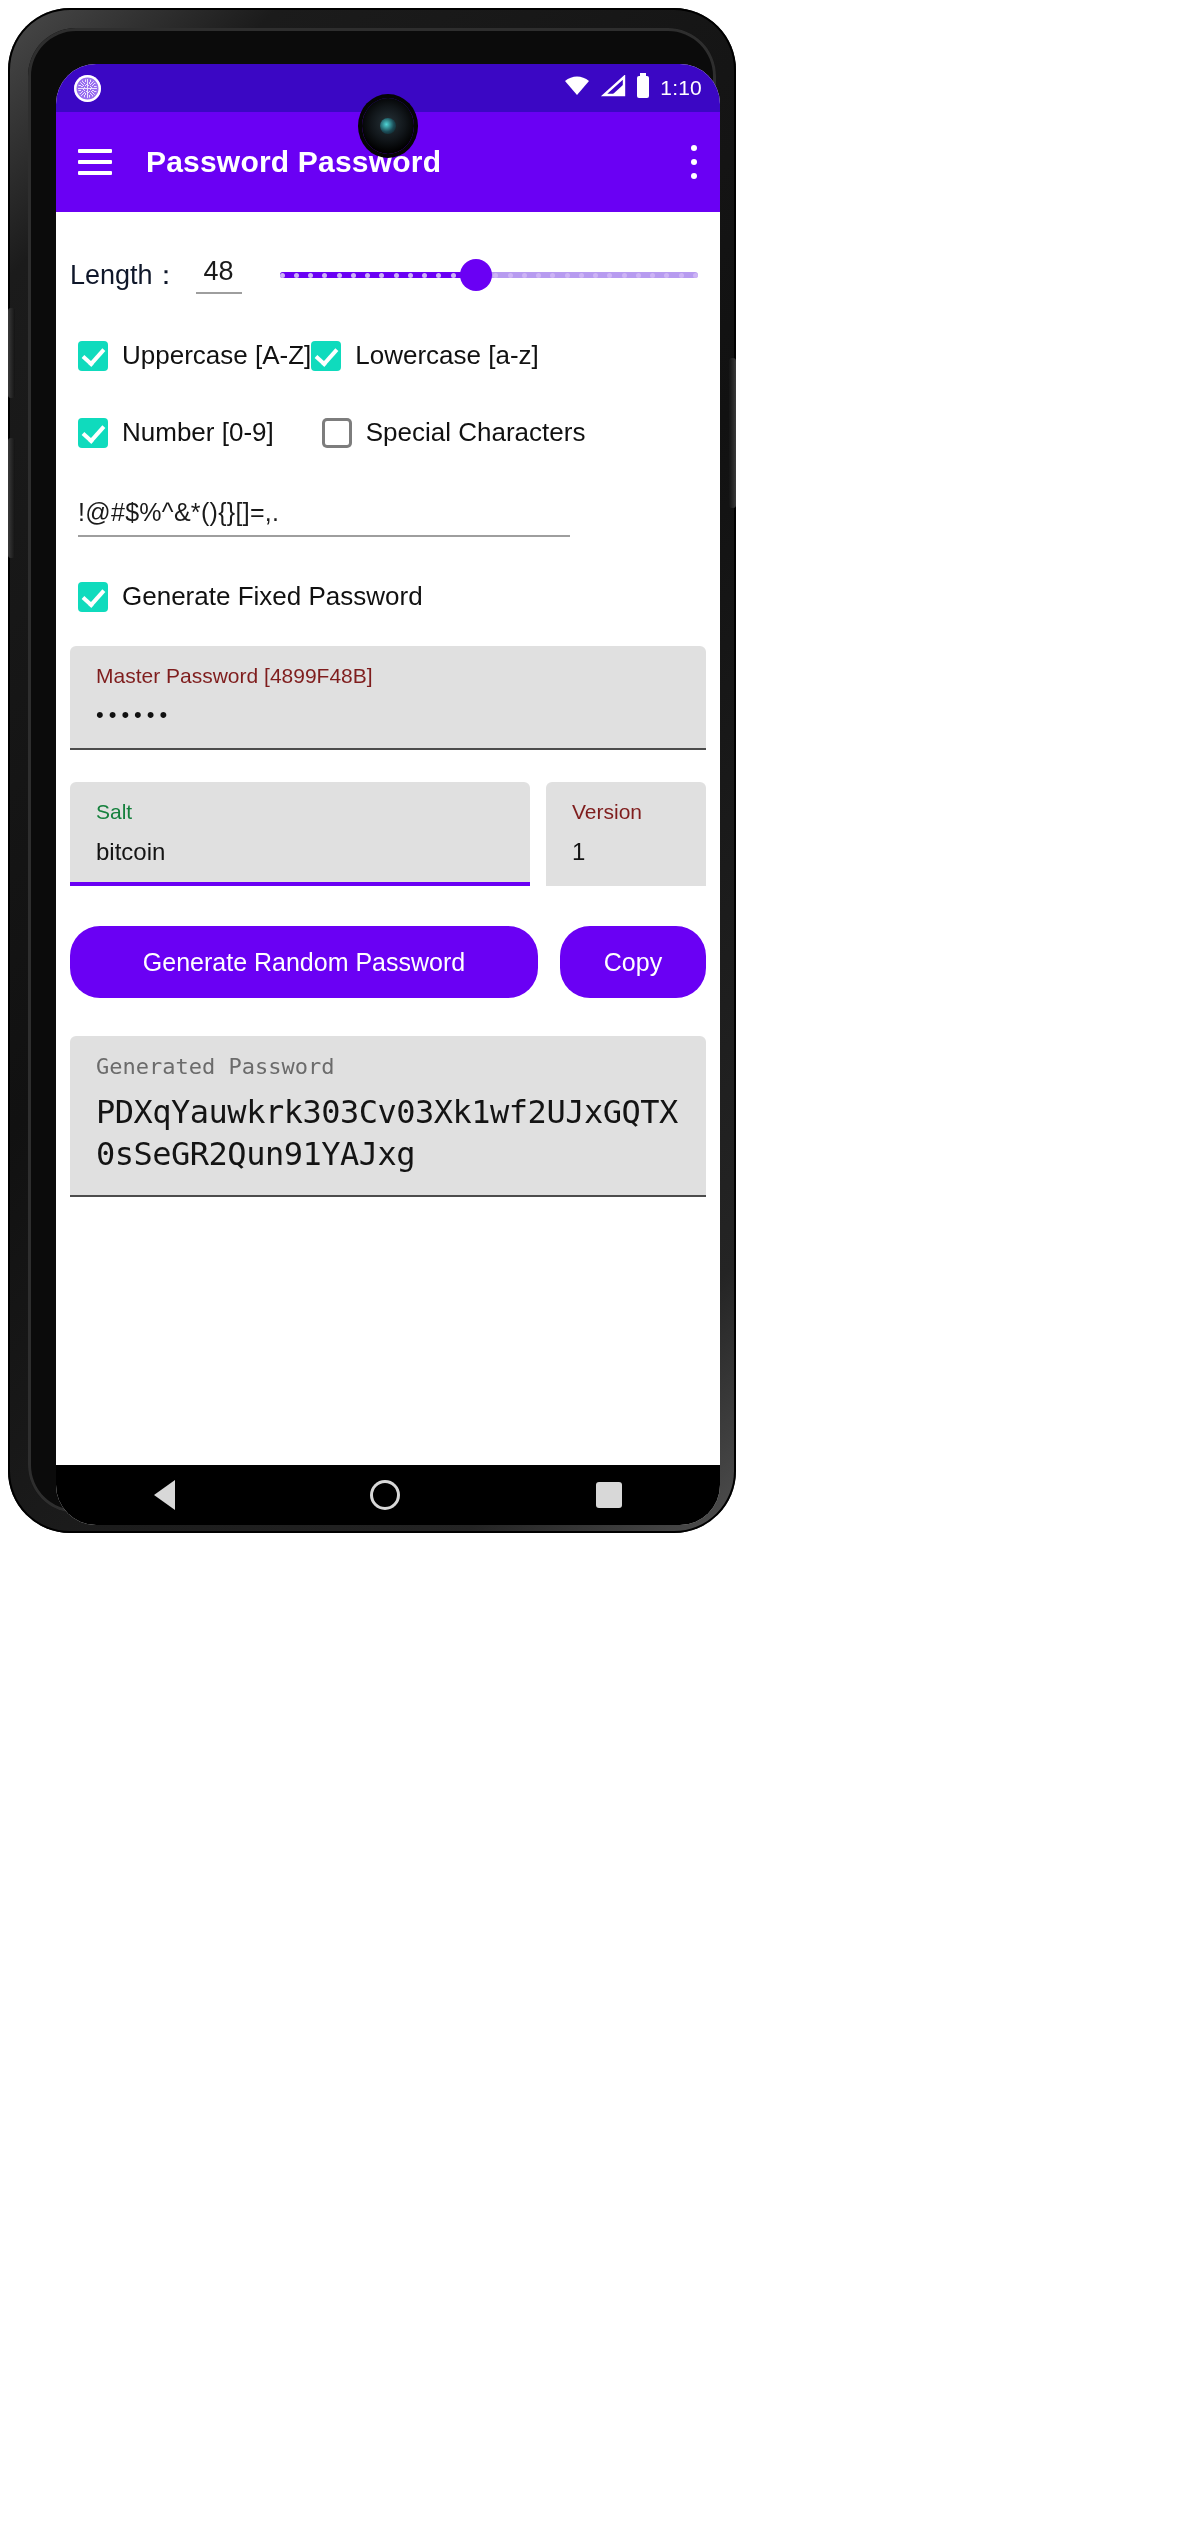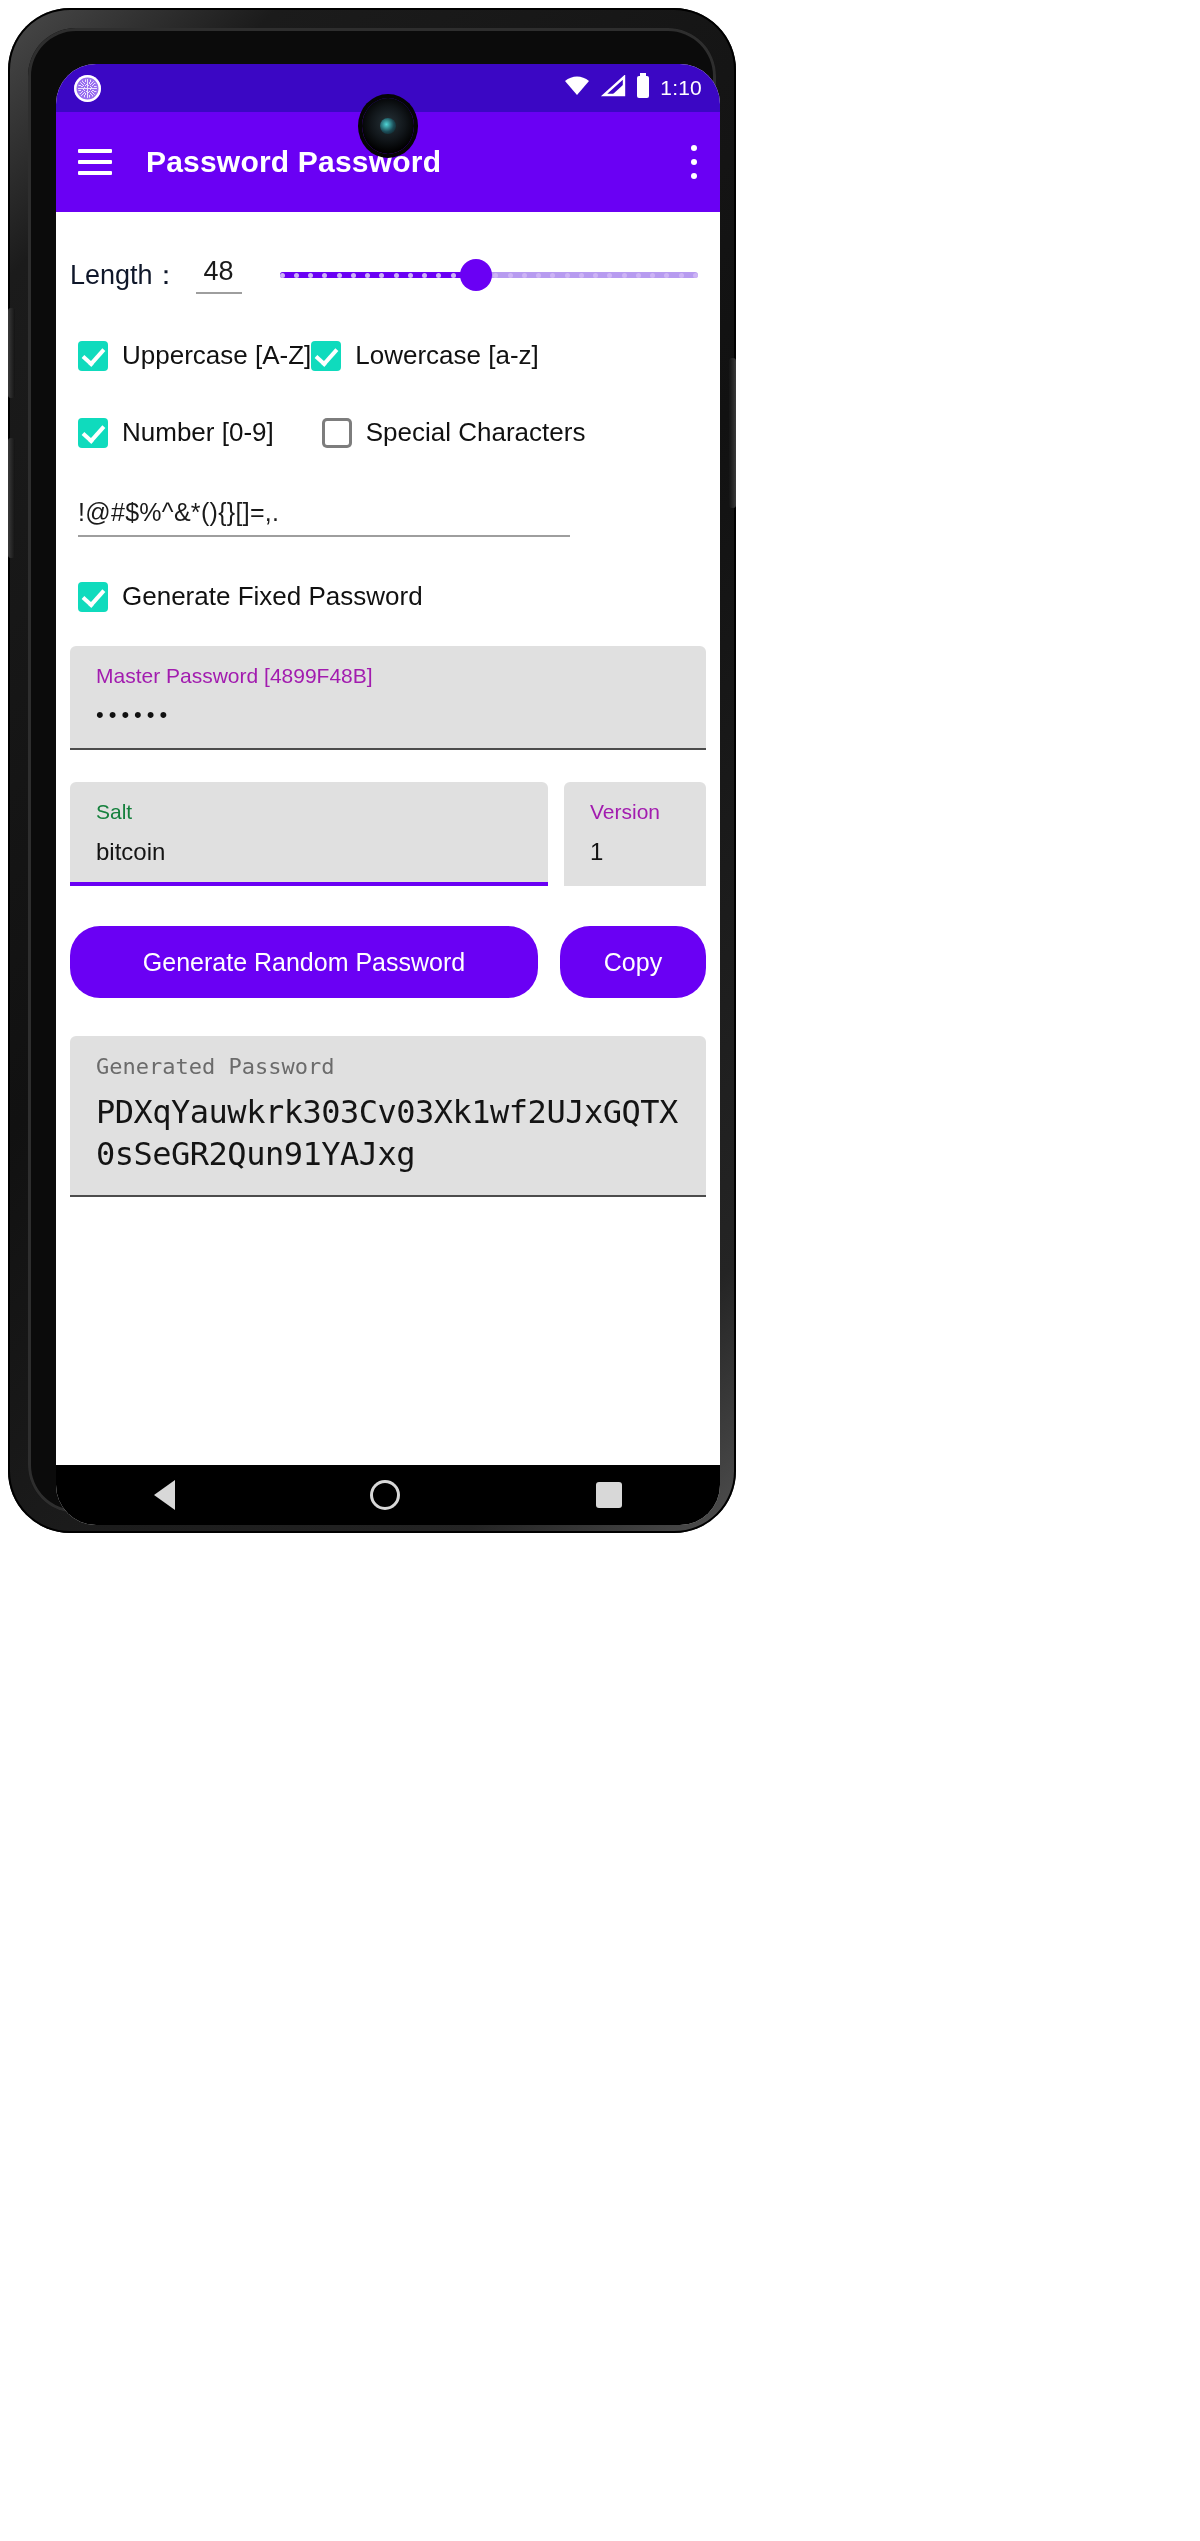--- a/index.html
+++ b/index.html
@@ -96,32 +96,32 @@
   .cb-box.off{background:#fff;box-shadow:0 0 0 3px #7d7d7d inset;border-radius:5px;}
   .cb-label{font-size:26px;color:#111;margin-left:14px;white-space:nowrap;}
 
   .special-field{margin-top:50px;width:492px;border-bottom:2px solid #9e9e9e;padding-bottom:8px;}
   .special-field .val{font-size:25px;color:#1a1a1a;letter-spacing:.3px;}
 
   .fixed-row{margin-top:44px;}
 
   .filled-field{background:#e0e0e0;border-radius:6px 6px 0 0;padding:18px 26px 16px;
      box-sizing:border-box;position:relative;}
-  .ff-label{font-size:21px;color:#a21caf;}
+  .ff-label{font-size:21px;color:#7f1d1d;}
   .ff-value{font-size:24px;color:#141414;margin-top:14px;}
   .ff-underline{position:absolute;left:0;right:0;bottom:0;height:2px;background:#4c4c4c;}
   .ff-underline.focus{height:4px;background:#6a00f4;}
   .ff-label.focus{color:#15803d;}
 
   .mp-wrap{margin-top:34px;}
   .dots{font-size:22px;letter-spacing:5px;color:#111;}
 
   .salt-row{display:flex;gap:16px;margin-top:32px;}
   .salt-box{flex:1;}
-  .ver-box{width:142px;border-radius:29px;}
+  .ver-box{width:160px;border-radius:29px;}
 
   .btn-row{display:flex;gap:22px;margin-top:40px;}
   .btn{background:#6a00f4;color:#fff;border:none;border-radius:30px;height:72px;
        font-size:25px;font-family:"Liberation Sans",sans-serif;cursor:pointer;}
   .btn-gen{flex:1;}
   .btn-copy{width:146px;}
 
   .gen-box{margin-top:38px;background:#e0e0e0;border-radius:6px 6px 0 0;
      padding:18px 26px 22px;box-sizing:border-box;position:relative;}
   .gen-label{font-size:22px;color:#6b6b6b;font-family:"DejaVu Sans Mono",monospace;}

